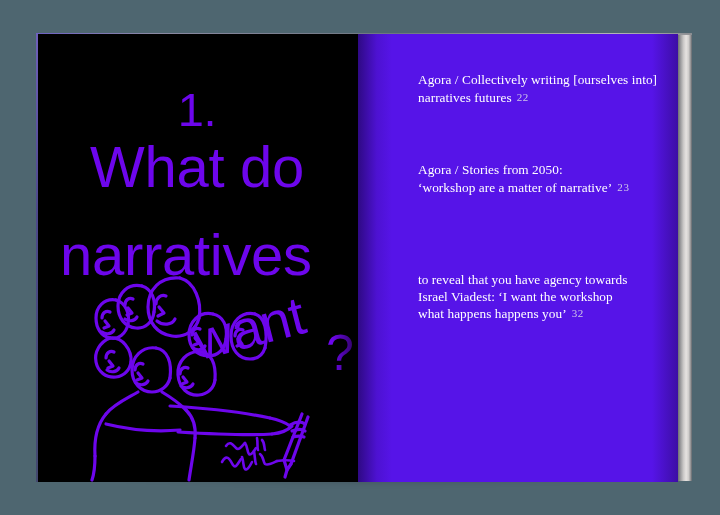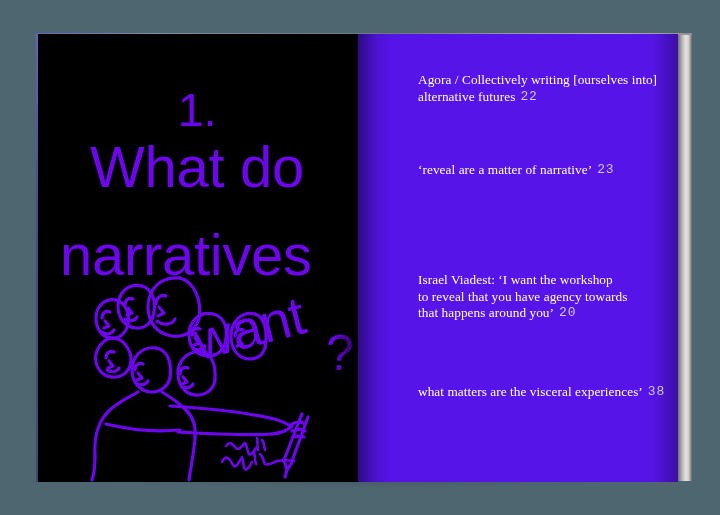--- a/index.html
+++ b/index.html
@@ -128,25 +128,25 @@
   }
   .toc-entry{
     position:absolute;
     left:0; width:252px;
     font-size:13.3px;
     line-height:16.6px;
     letter-spacing:.004em;
   }
   .toc-entry .ln{display:block;white-space:nowrap;}
   .pg{
-    font-size:13px;
+    font-size:11px;
     color:#cfc6e8;
     letter-spacing:.06em;
     padding-left:5px;
-    font-family:Liberation Mono, monospace;
+    font-family:Liberation Serif, serif;
     vertical-align:1px;
   }
   .e1{top:38px;}
   .e2{top:128px;}
   .e3{top:238px;}
   .e4{top:350px;}
 
   
   .book-shadow{
     position:absolute;
@@ -267,34 +267,34 @@
     </div>
 
     <div class="page-right">
       <div class="gutter-shade"></div>
       <div class="outer-shade"></div>
 
       <div class="toc">
 
         <div class="toc-entry e1">
           <span class="ln">Agora / Collectively writing [ourselves into]</span>
-          <span class="ln"><span>alternative futures</span><span class="pg">22</span></span>
+          <span class="ln"><span>narratives futures</span><span class="pg">22</span></span>
         </div>
 
         <div class="toc-entry e2">
-          <span class="ln"><span>‘reveal are a matter of narrative’</span><span class="pg">23</span></span>
+          <span class="ln">Agora / Stories from 2050:</span>
+          <span class="ln"><span>‘workshop are a matter of narrative’</span><span class="pg">23</span></span>
         </div>
 
         <div class="toc-entry e3">
+          <span class="ln">to reveal that you have agency towards</span>
           <span class="ln">Israel Viadest: ‘I want the workshop</span>
-          <span class="ln">to reveal that you have agency towards</span>
-          <span class="ln"><span>that happens around you’</span><span class="pg">20</span></span>
+          <span class="ln"><span>what happens happens you’</span><span class="pg">32</span></span>
         </div>
 
         <div class="toc-entry e4">
-          <span class="ln"><span>what matters are the visceral experiences’</span><span class="pg">38</span></span>
         </div>
 
       </div>
     </div>
 
   </div>
 </div>
 
 </body></html>

